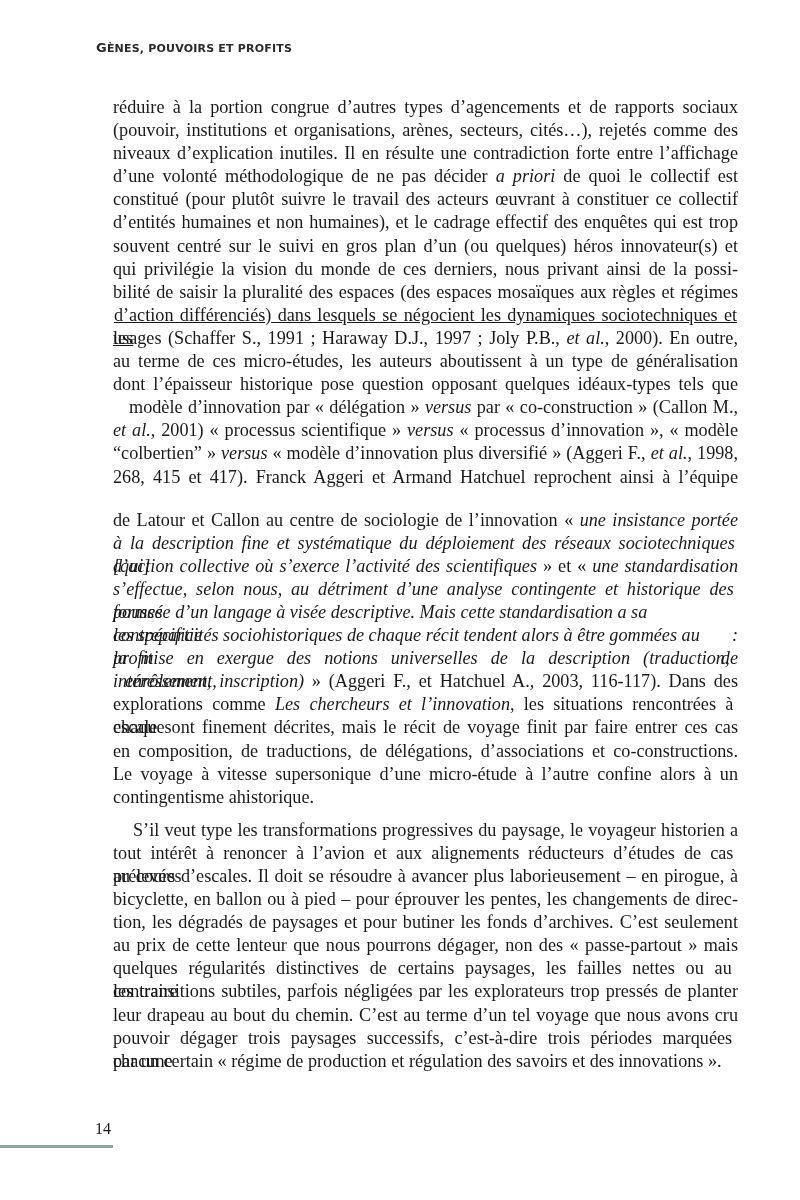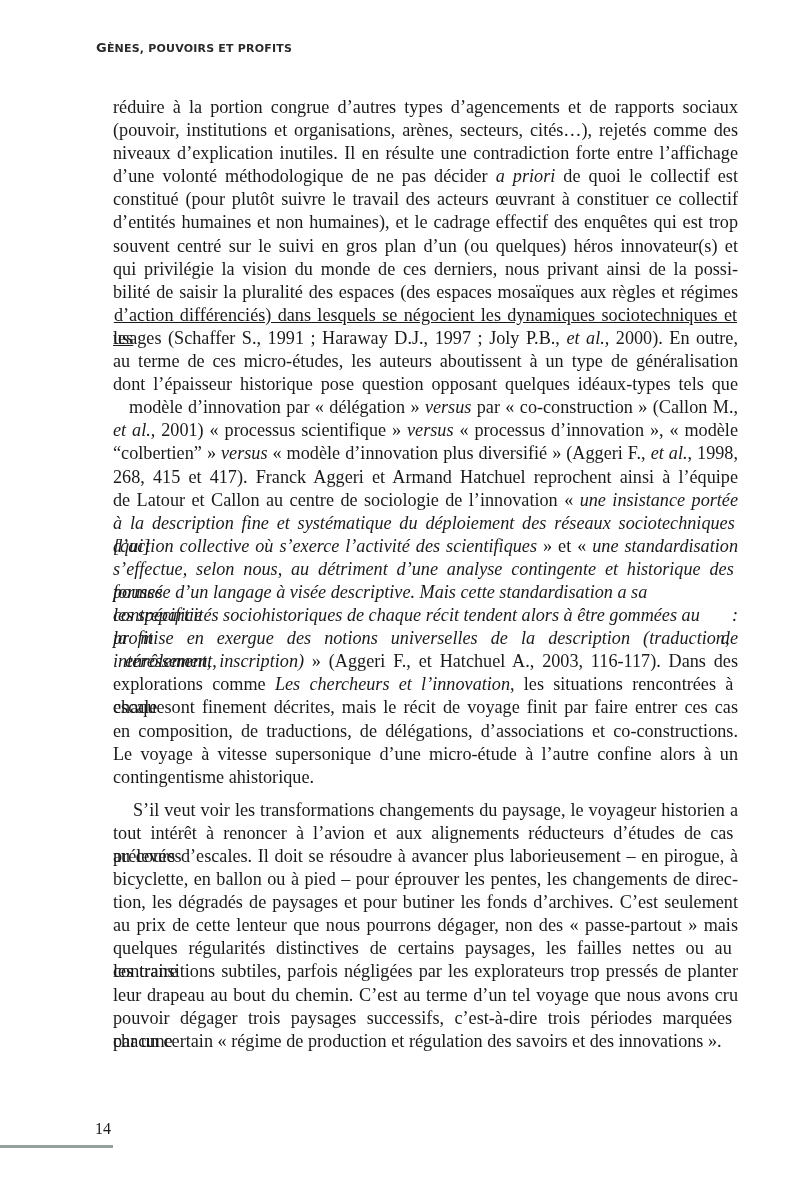--- a/index.html
+++ b/index.html
@@ -49,37 +49,37 @@
       <div class="line" style="white-space: nowrap; text-align: left; word-spacing: 0px;"><span class="seg">qui privilégie la vision du monde de ces derniers, nous privant ainsi de la possi-</span></div>
       <div class="line" style="white-space: nowrap; text-align: left; word-spacing: 0px;"><span class="seg">bilité de saisir la pluralité des espaces (des espaces mosaïques aux règles et régimes</span></div>
       <div class="line" style="white-space: nowrap; text-align: center; word-spacing: 1.775px; text-decoration: underline;"><span class="seg">d’action différenciés) dans lesquels se négocient les dynamiques sociotechniques et les</span></div>
       <div class="line" style="white-space: nowrap; text-align: left; word-spacing: 0px;"><span class="seg">usages (Schaffer S., 1991 ; Haraway D.J., 1997 ; Joly P.B., </span><span class="seg it">et al.,</span><span class="seg"> 2000). En outre,</span></div>
       <div class="line" style="white-space: nowrap; text-align: left; word-spacing: 0px;"><span class="seg">au terme de ces micro-études, les auteurs aboutissent à un type de généralisation</span></div>
       <div class="line" style="white-space: nowrap; text-align: left; word-spacing: 0px;"><span class="seg">dont l’épaisseur historique pose question opposant quelques idéaux-types tels que</span></div>
       <div class="line" style="white-space: nowrap; text-align: left; word-spacing: 0px; margin-left: 16px;"><span class="seg">modèle d’innovation par « délégation » </span><span class="seg it">versus</span><span class="seg"> par « co-construction » (Callon M.,</span></div>
       <div class="line" style="white-space: nowrap; text-align: left; word-spacing: 0px;"><span class="seg it">et al.,</span><span class="seg"> 2001) « processus scientifique » </span><span class="seg it">versus</span><span class="seg"> « processus d’innovation », « modèle</span></div>
       <div class="line" style="white-space: nowrap; text-align: left; word-spacing: 0px;"><span class="seg">“colbertien” » </span><span class="seg it">versus</span><span class="seg"> « modèle d’innovation plus diversifié » (Aggeri F., </span><span class="seg it">et al.</span><span class="seg">, 1998,</span></div>
       <div class="line" style="white-space: nowrap; text-align: left; word-spacing: 0px;"><span class="seg">268, 415 et 417). Franck Aggeri et Armand Hatchuel reprochent ainsi à l’équipe</span></div>
-      <div class="line" style="white-space: nowrap; text-align: left; word-spacing: 0px;"><span class="seg">de Latour et Callon au centre de sociologie de l’innovation « </span><span class="seg it">une insistance portée</span></div>
+      <div class="line" style="white-space: nowrap; text-align: left; word-spacing: 0px; margin-top: 20px;"><span class="seg">de Latour et Callon au centre de sociologie de l’innovation « </span><span class="seg it">une insistance portée</span></div>
       <div class="line" style="white-space: nowrap; text-align: left; word-spacing: 3.27841px;"><span class="seg it">à la description fine et systématique du déploiement des réseaux sociotechniques [qui]</span></div>
       <div class="line" style="white-space: nowrap; text-align: left; word-spacing: 0px;"><span class="seg it">d’action collective où s’exerce l’activité des scientifiques</span><span class="seg"> » et « </span><span class="seg it">une standardisation</span></div>
       <div class="line" style="white-space: nowrap; text-align: left; word-spacing: 4.28835px;"><span class="seg it">s’effectue, selon nous, au détriment d’une analyse contingente et historique des formes</span></div>
       <div class="line" style="white-space: nowrap; text-align: left; word-spacing: 0px;"><span class="seg it">poussée d’un langage à visée descriptive. Mais cette standardisation a sa contrepartie :</span></div>
       <div class="line" style="white-space: nowrap; text-align: left; word-spacing: 0px;"><span class="seg it">les spécificités sociohistoriques de chaque récit tendent alors à être gommées au profit de</span></div>
       <div class="line" style="white-space: nowrap; text-align: left; word-spacing: 8.52699px;"><span class="seg it">la mise en exergue des notions universelles de la description (traduction, intéressement,</span></div>
       <div class="line" style="white-space: nowrap; text-align: center; word-spacing: 0.00142045px; margin-left: 12px;"><span class="seg it">enrôlement, inscription)</span><span class="seg"> » (Aggeri F., et Hatchuel A., 2003, 116-117). Dans des</span></div>
       <div class="line" style="white-space: nowrap; text-align: left; word-spacing: 4.68125px;"><span class="seg">explorations comme </span><span class="seg it">Les chercheurs et l’innovation</span><span class="seg">, les situations rencontrées à chaque</span></div>
       <div class="line" style="white-space: nowrap; text-align: left; word-spacing: 0px;"><span class="seg">escale sont finement décrites, mais le récit de voyage finit par faire entrer ces cas</span></div>
       <div class="line" style="white-space: nowrap; text-align: left; word-spacing: 0px;"><span class="seg">en composition, de traductions, de délégations, d’associations et co-constructions.</span></div>
       <div class="line" style="white-space: nowrap; text-align: left; word-spacing: 0px;"><span class="seg">Le voyage à vitesse supersonique d’une micro-étude à l’autre confine alors à un</span></div>
       <div class="line last" style="white-space: nowrap; text-align: left;"><span class="seg">contingentisme ahistorique.</span></div>
     </div>
     <div class="para-gap"></div>
     <div class="paragraph">
-      <div class="line indent" style="white-space: nowrap; text-align: left; word-spacing: 0px;"><span class="seg">S’il veut voir les transformations changements du paysage, le voyageur historien a</span></div>
+      <div class="line indent" style="white-space: nowrap; text-align: left; word-spacing: 0px;"><span class="seg">S’il veut type les transformations progressives du paysage, le voyageur historien a</span></div>
       <div class="line" style="white-space: nowrap; text-align: left; word-spacing: 4.56851px;"><span class="seg">tout intérêt à renoncer à l’avion et aux alignements réducteurs d’études de cas prélevées</span></div>
       <div class="line" style="white-space: nowrap; text-align: left; word-spacing: 0px;"><span class="seg">au cours d’escales. Il doit se résoudre à avancer plus laborieusement – en pirogue, à</span></div>
       <div class="line" style="white-space: nowrap; text-align: left; word-spacing: 0px;"><span class="seg">bicyclette, en ballon ou à pied – pour éprouver les pentes, les changements de direc-</span></div>
       <div class="line" style="white-space: nowrap; text-align: left; word-spacing: 0px;"><span class="seg">tion, les dégradés de paysages et pour butiner les fonds d’archives. C’est seulement</span></div>
       <div class="line" style="white-space: nowrap; text-align: left; word-spacing: 0px;"><span class="seg">au prix de cette lenteur que nous pourrons dégager, non des « passe-partout » mais</span></div>
       <div class="line" style="white-space: nowrap; text-align: left; word-spacing: 6.26705px;"><span class="seg">quelques régularités distinctives de certains paysages, les failles nettes ou au contraire</span></div>
       <div class="line" style="white-space: nowrap; text-align: left; word-spacing: 0px;"><span class="seg">les transitions subtiles, parfois négligées par les explorateurs trop pressés de planter</span></div>
       <div class="line" style="white-space: nowrap; text-align: left; word-spacing: 0px;"><span class="seg">leur drapeau au bout du chemin. C’est au terme d’un tel voyage que nous avons cru</span></div>
       <div class="line" style="white-space: nowrap; text-align: left; word-spacing: 5.86458px;"><span class="seg">pouvoir dégager trois paysages successifs, c’est-à-dire trois périodes marquées chacune</span></div>
       <div class="line last" style="white-space: nowrap; text-align: left;"><span class="seg">par un certain « régime de production et régulation des savoirs et des innovations ».</span></div>

